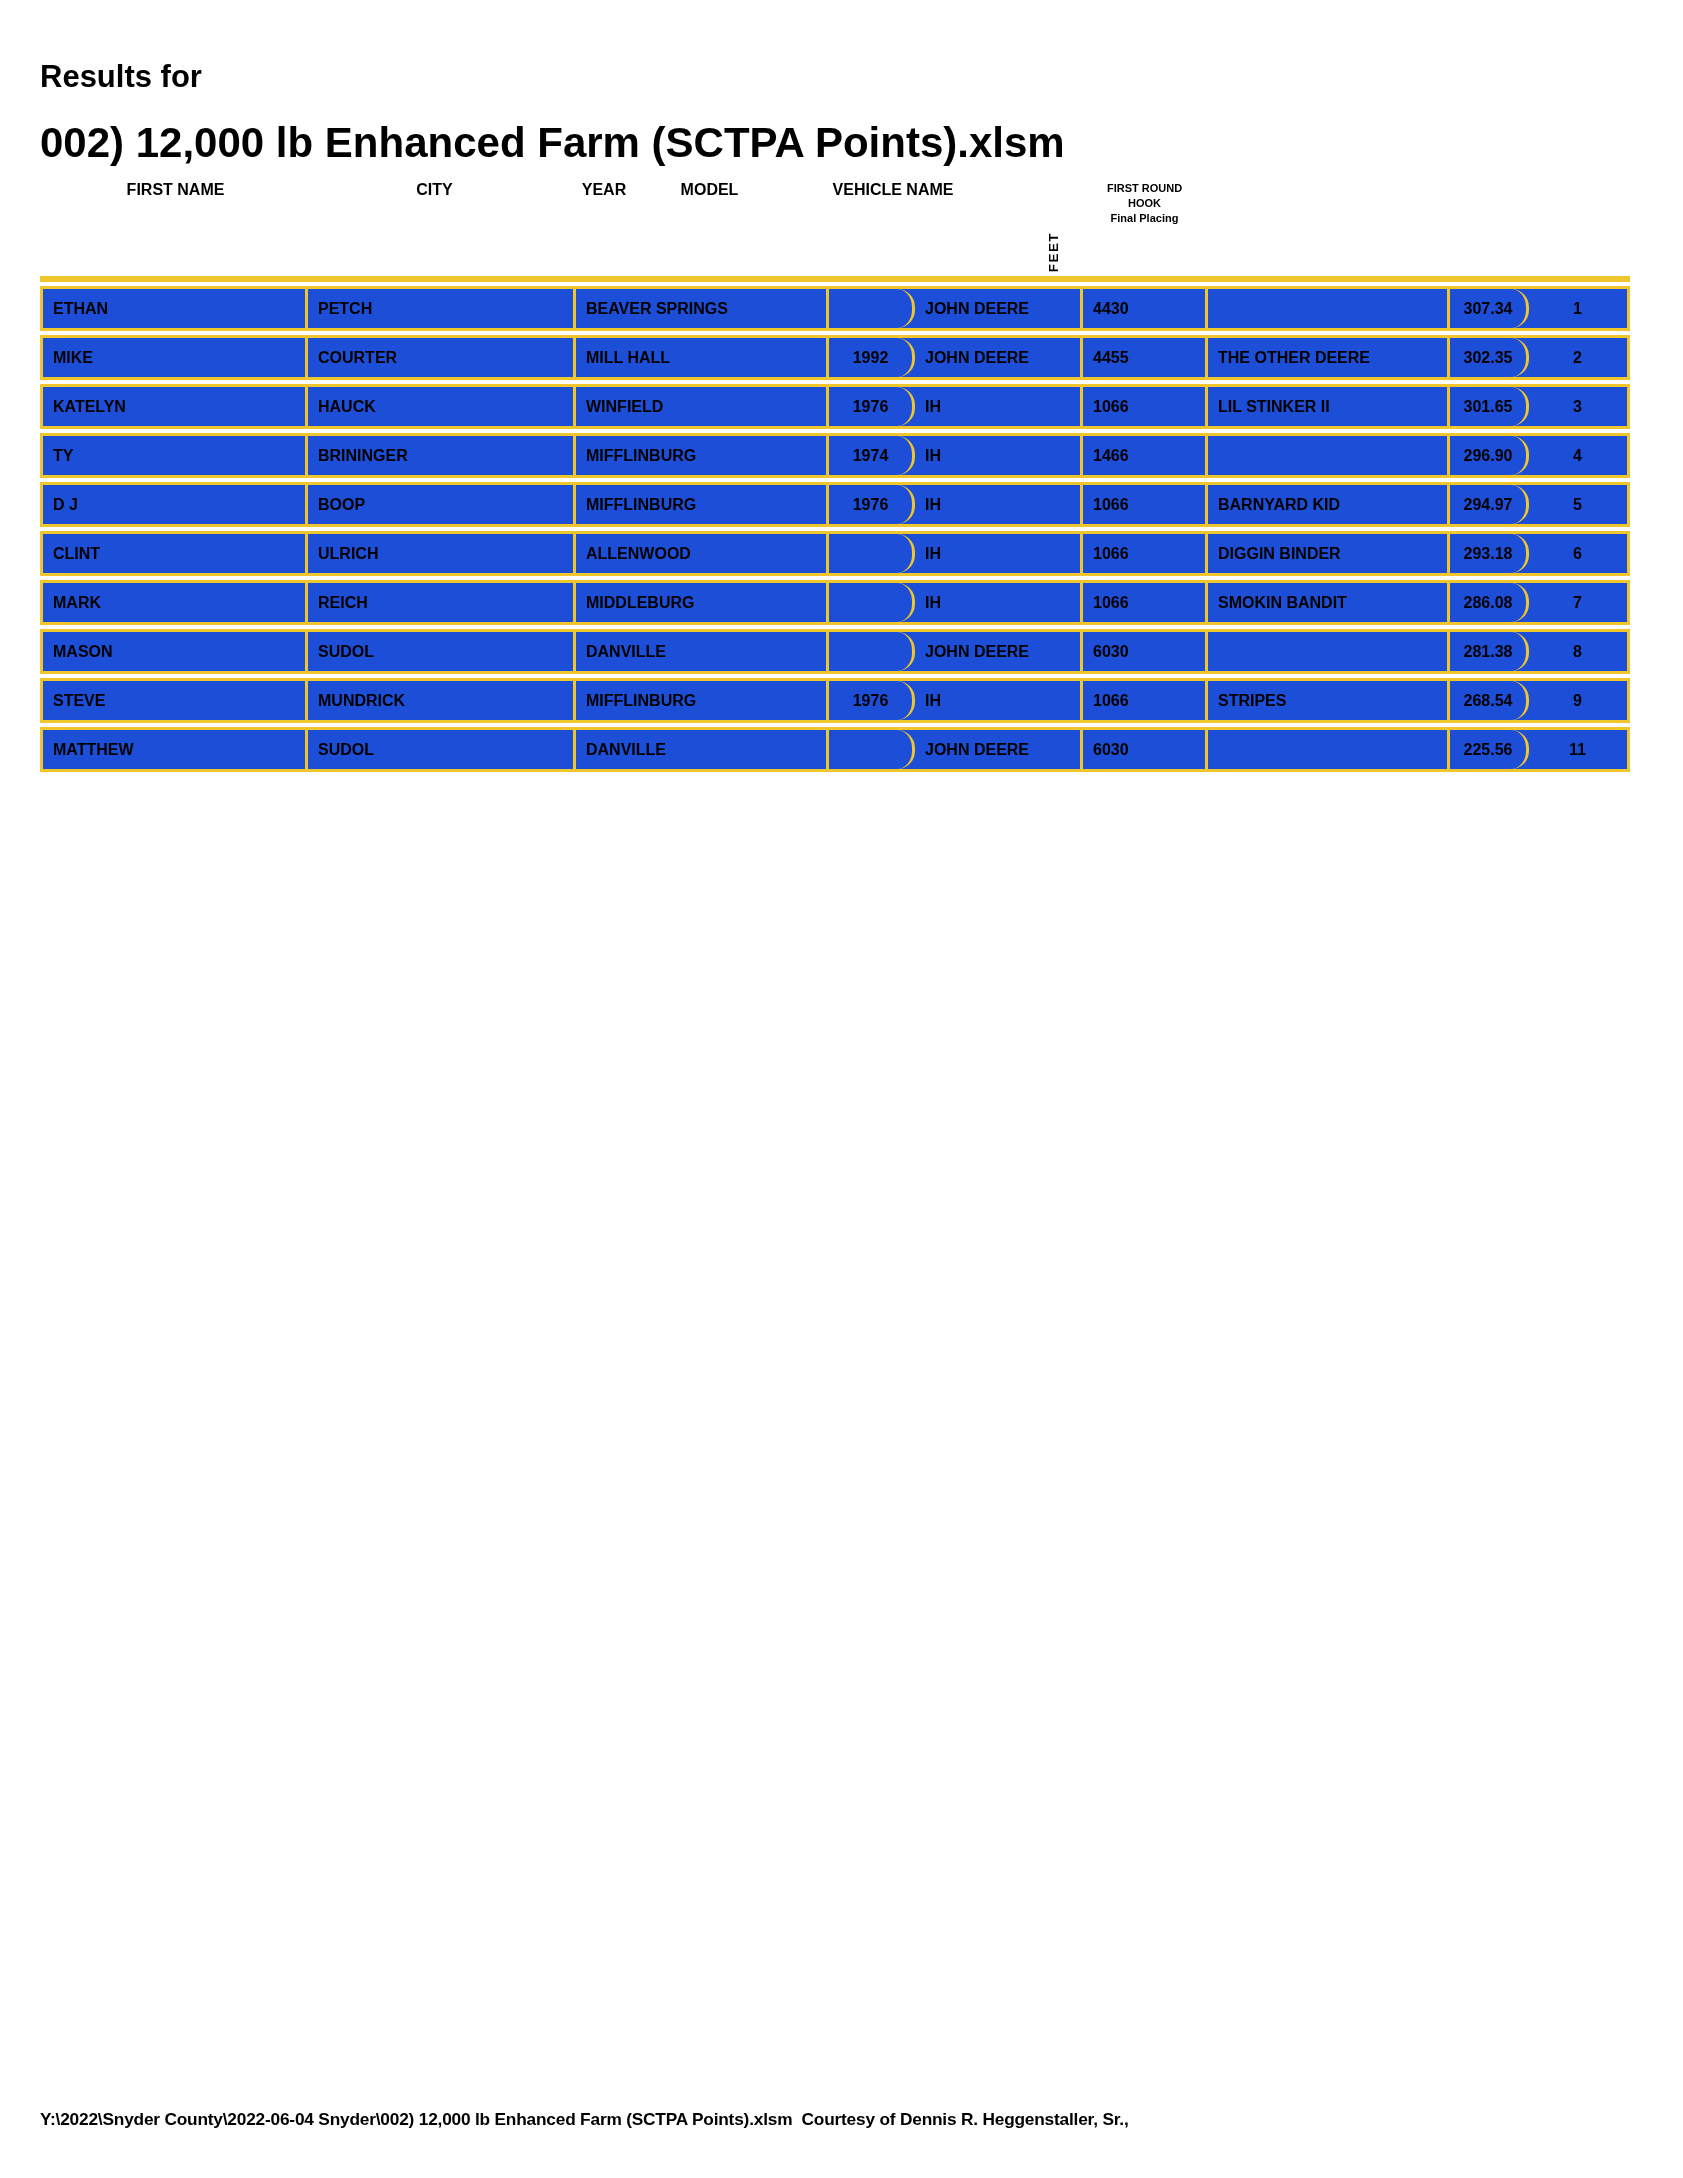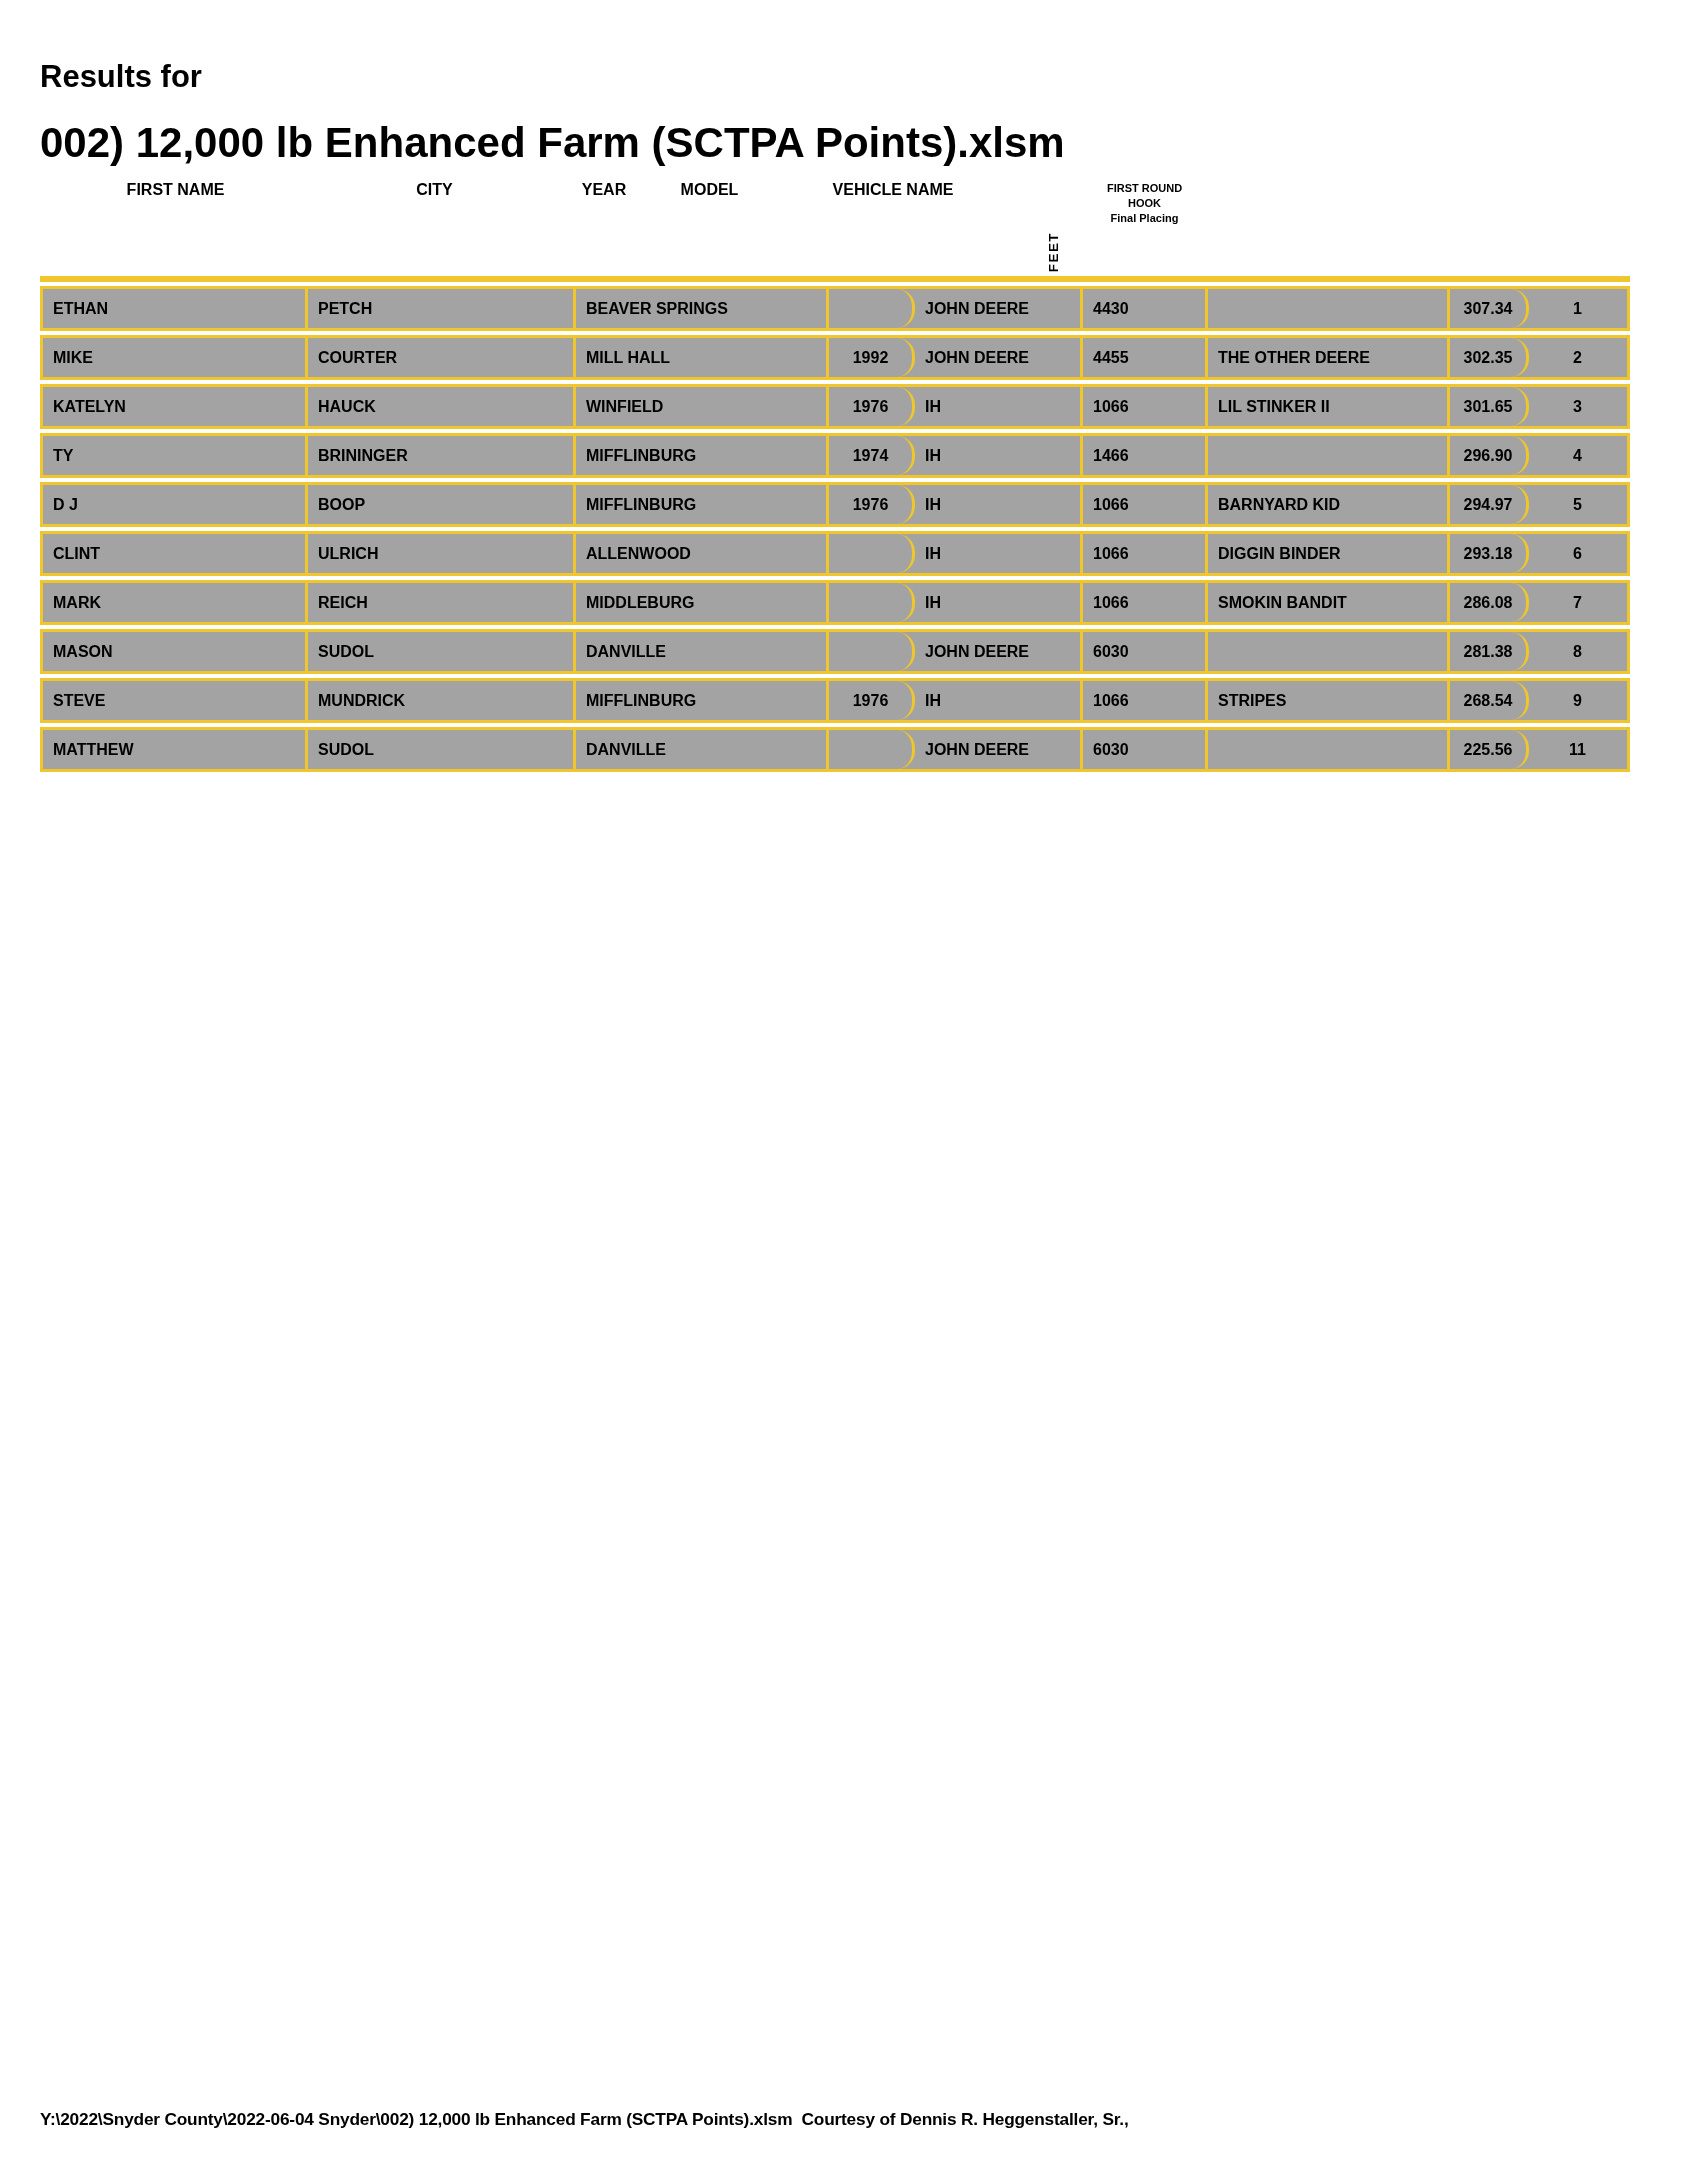--- a/index.html
+++ b/index.html
@@ -37,21 +37,21 @@
   }
   .placing-head { font-size: 11px; line-height: 15px; }
 
   .thick-line { height: 6px; background: var(--gold); }
 
   .row {
     display: flex;
     height: 45px;
     margin-top: 4px;
     border: 3px solid var(--gold);
-    background: #a3a3a3;
+    background: #1d4ed8;
   }
   .cell {
     display: flex; align-items: center;
     font-size: 16px;
     border-right: 3px solid var(--gold);
     overflow: hidden;
     white-space: nowrap;
   }
   .cell.left { padding-left: 10px; justify-content: flex-start; }
   .cell.center { justify-content: center; border-radius: 18px; }

